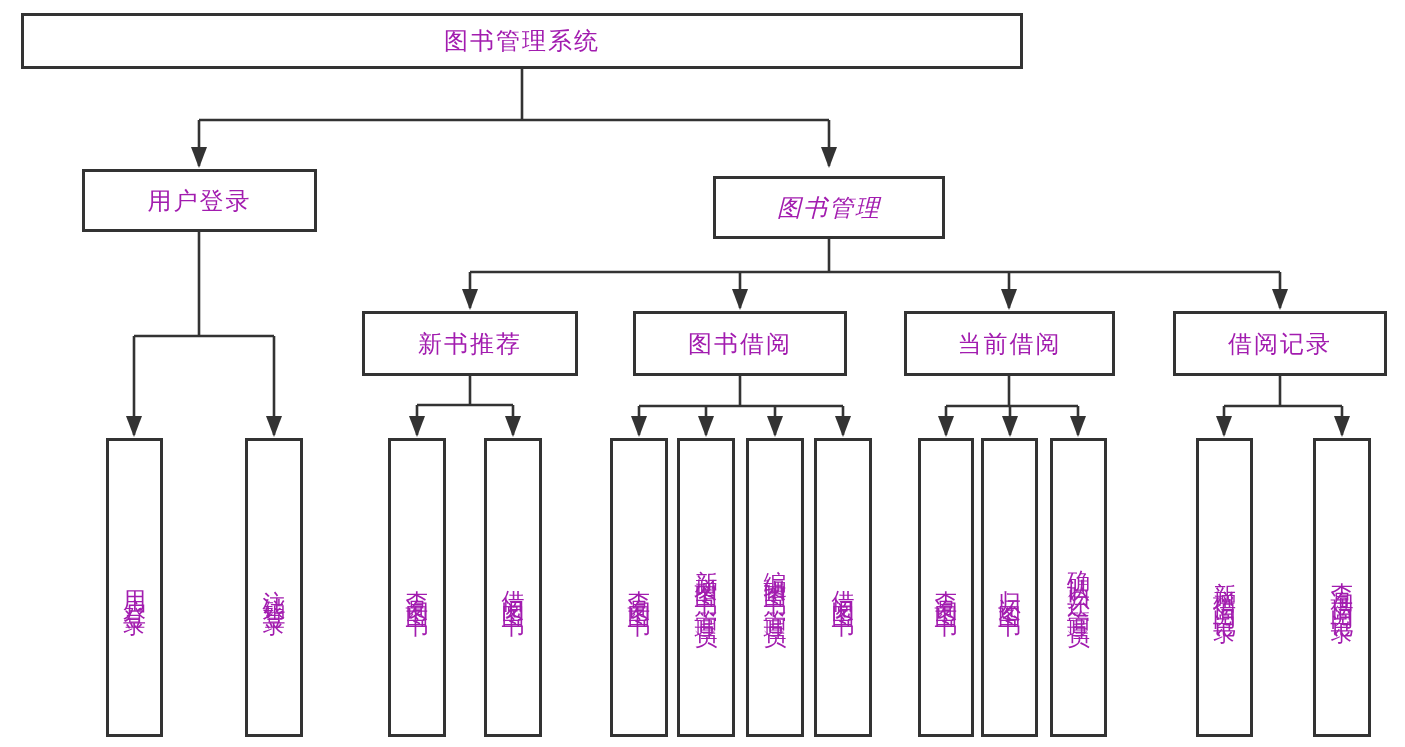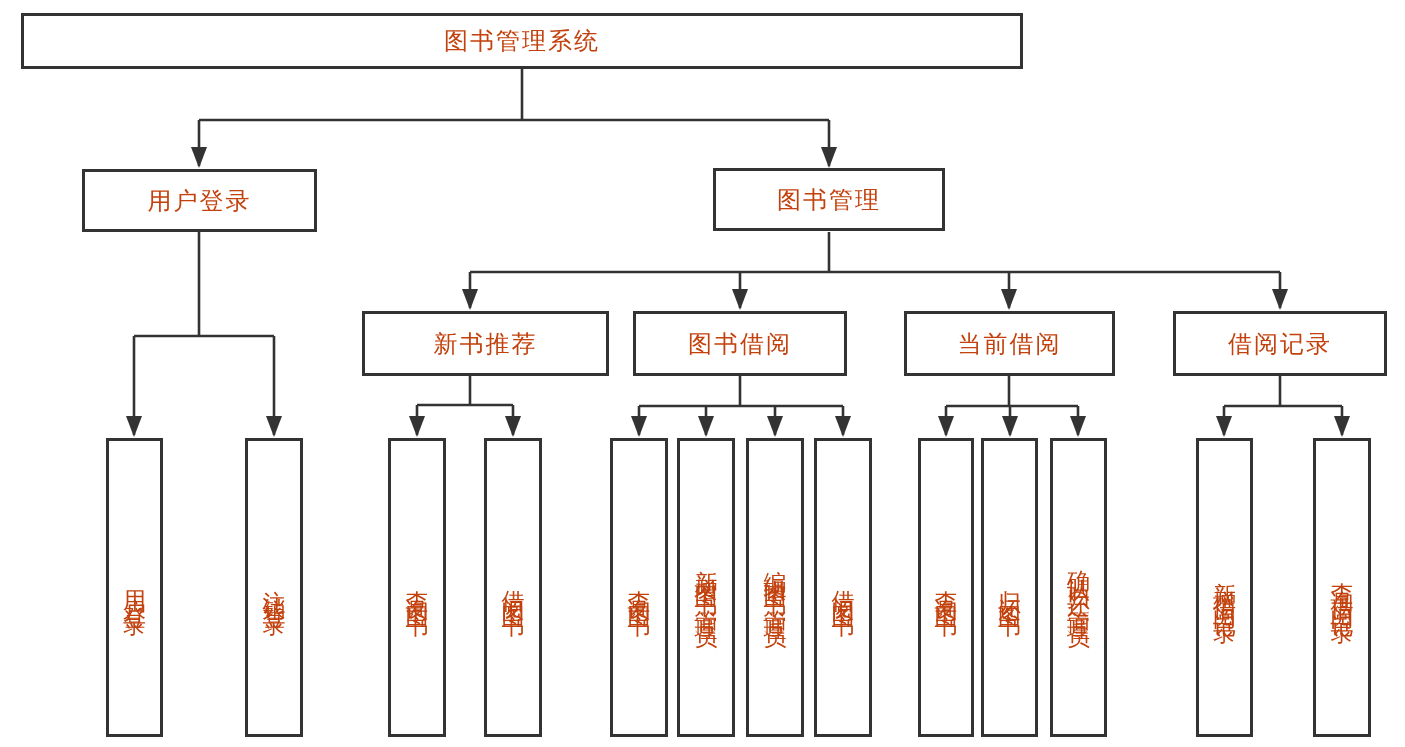--- a/index.html
+++ b/index.html
@@ -7,21 +7,21 @@
     font-family:"Liberation Sans","DejaVu Sans",sans-serif;
   }
   .canvas{
     position:relative;width:1405px;height:747px;background:#ffffff;overflow:hidden;
   }
   .connector-svg{
     position:absolute;left:0;top:0;width:1405px;height:747px;display:block;
   }
   .node{
     position:absolute;box-sizing:border-box;
-    border:3px solid #333333;background:#ffffff;color:#c2410c;
+    border:3px solid #333333;background:#ffffff;color:#a21caf;
     display:flex;align-items:center;justify-content:center;
   }
   .node.horizontal .label{
     font-size:24px;letter-spacing:2px;white-space:nowrap;line-height:1;
   }
   .node.vertical .label{
     writing-mode:vertical-rl;text-orientation:mixed;
     font-size:23px;letter-spacing:8px;line-height:1;white-space:nowrap;
   }
   .watermark{
@@ -78,24 +78,24 @@
       </g>
   </svg>
 
   <div class="node-layer" id="node-layer">
       <div class="node horizontal" style="left: 21px; top: 13px; width: 1002px; height: 56px;">
         <span class="label">图书管理系统</span>
       </div>
       <div class="node horizontal" style="left: 82px; top: 169px; width: 235px; height: 63px;">
         <span class="label">用户登录</span>
       </div>
-      <div class="node horizontal" style="left: 713px; top: 168px; width: 232px; height: 63px;">
+      <div class="node horizontal" style="left: 713px; top: 176px; width: 232px; height: 63px; font-style: italic;">
         <span class="label">图书管理</span>
       </div>
-      <div class="node horizontal" style="left: 362px; top: 311px; width: 247px; height: 65px;">
+      <div class="node horizontal" style="left: 362px; top: 311px; width: 216px; height: 65px;">
         <span class="label">新书推荐</span>
       </div>
       <div class="node horizontal" style="left: 904px; top: 311px; width: 211px; height: 65px;">
         <span class="label">当前借阅</span>
       </div>
       <div class="node horizontal" style="left: 633px; top: 311px; width: 214px; height: 65px;">
         <span class="label">图书借阅</span>
       </div>
       <div class="node horizontal" style="left: 1173px; top: 311px; width: 214px; height: 65px;">
         <span class="label">借阅记录</span>

